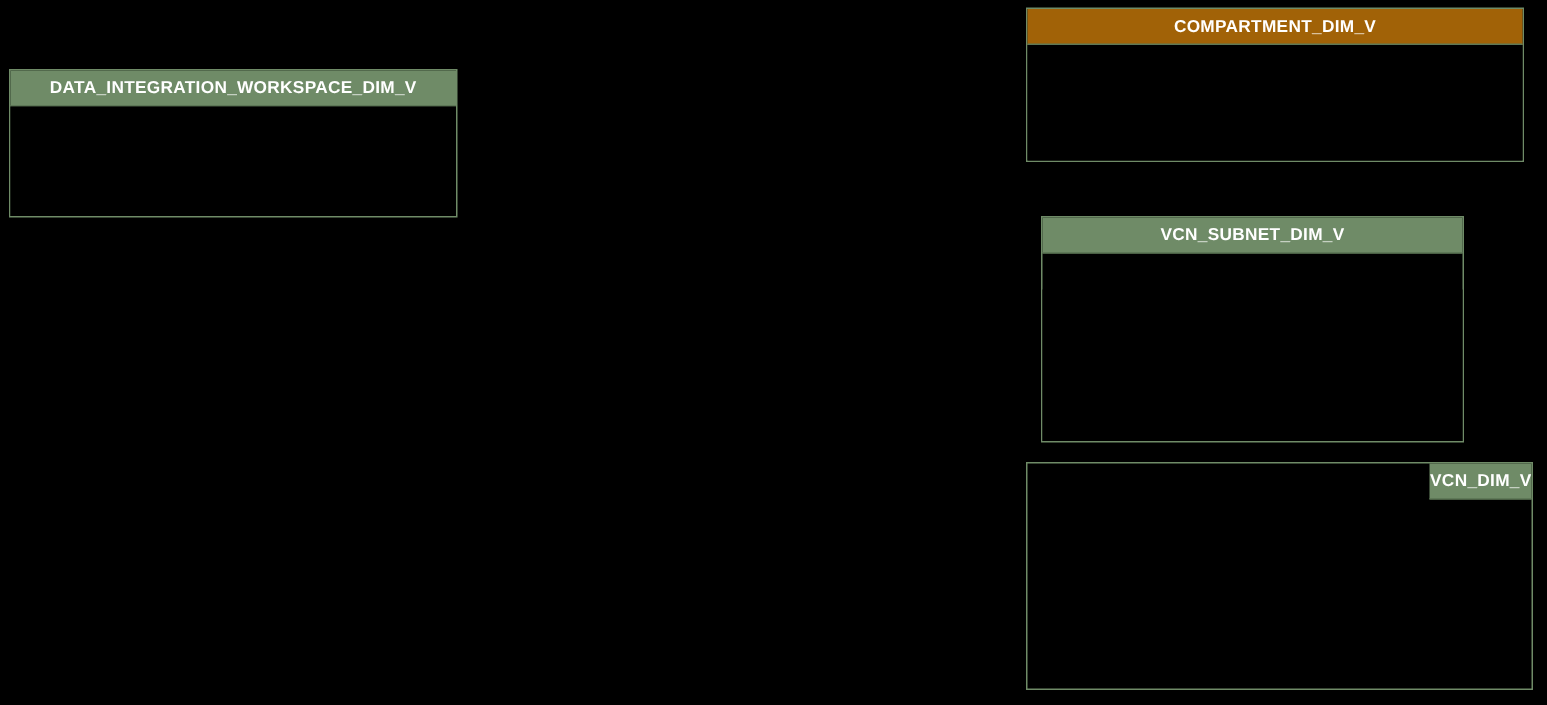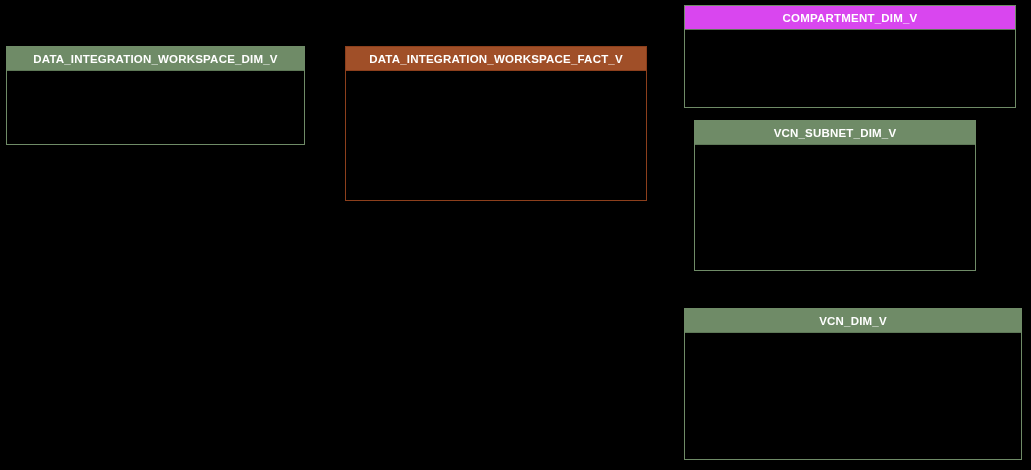--- a/index.html
+++ b/index.html
@@ -70,41 +70,35 @@
 
 <div id="canvas" style="background: rgb(0, 0, 0); width: 1031px; height: 470px;">
 
   <div class="entity dim" style="left: 6px; top: 46px; width: 299px; height: 99px; border-color: rgb(111, 139, 103); background: rgb(0, 0, 0);">
     <div class="entity-header" style="background: rgb(111, 139, 103); color: rgb(255, 255, 255);">DATA_INTEGRATION_WORKSPACE_DIM_V</div>
     <div class="entity-body">
       <ul class="attr-list"></ul>
     </div>
   </div>
 
-  <div class="entity fact" style="left: 345px; top: 46px; width: 302px; height: 155px; border-color: rgb(140, 63, 28); background: rgb(0, 0, 0);">
-    <div class="entity-header" style="background: rgb(160, 79, 40); color: rgb(255, 255, 255);">DATA_INTEGRATION_WORKSPACE_FACT_V</div>
+
+  <div class="entity dim" style="left: 684px; top: 5px; width: 332px; height: 103px; border-color: rgb(111, 139, 103); background: rgb(0, 0, 0);">
+    <div class="entity-header" style="background: #a16207; color: rgb(255, 255, 255);">COMPARTMENT_DIM_V</div>
     <div class="entity-body">
       <ul class="attr-list"></ul>
     </div>
   </div>
 
-  <div class="entity dim" style="left: 684px; top: 5px; width: 332px; height: 103px; border-color: rgb(111, 139, 103); background: rgb(0, 0, 0);">
-    <div class="entity-header" style="background: #d946ef; color: rgb(255, 255, 255);">COMPARTMENT_DIM_V</div>
-    <div class="entity-body">
-      <ul class="attr-list"></ul>
-    </div>
-  </div>
-
-  <div class="entity dim" style="left: 694px; top: 120px; width: 282px; height: 151px; border-color: rgb(111, 139, 103); background: rgb(0, 0, 0); gap: 24px;">
+  <div class="entity dim" style="left: 694px; top: 144px; width: 282px; height: 151px; border-color: rgb(111, 139, 103); background: rgb(0, 0, 0); gap: 24px;">
     <div class="entity-header" style="background: rgb(111, 139, 103); color: rgb(255, 255, 255);">VCN_SUBNET_DIM_V</div>
     <div class="entity-body">
       <ul class="attr-list"></ul>
     </div>
   </div>
 
-  <div class="entity dim" style="left: 684px; top: 308px; width: 338px; height: 152px; border-color: rgb(111, 139, 103); background: rgb(0, 0, 0);">
+  <div class="entity dim" style="left: 684px; top: 308px; width: 338px; height: 152px; border-color: rgb(111, 139, 103); background: rgb(0, 0, 0); align-items: flex-end;">
     <div class="entity-header" style="background: rgb(111, 139, 103); color: rgb(255, 255, 255);">VCN_DIM_V</div>
     <div class="entity-body">
       <ul class="attr-list"></ul>
     </div>
   </div>
 
 </div>
 
 </body></html>

